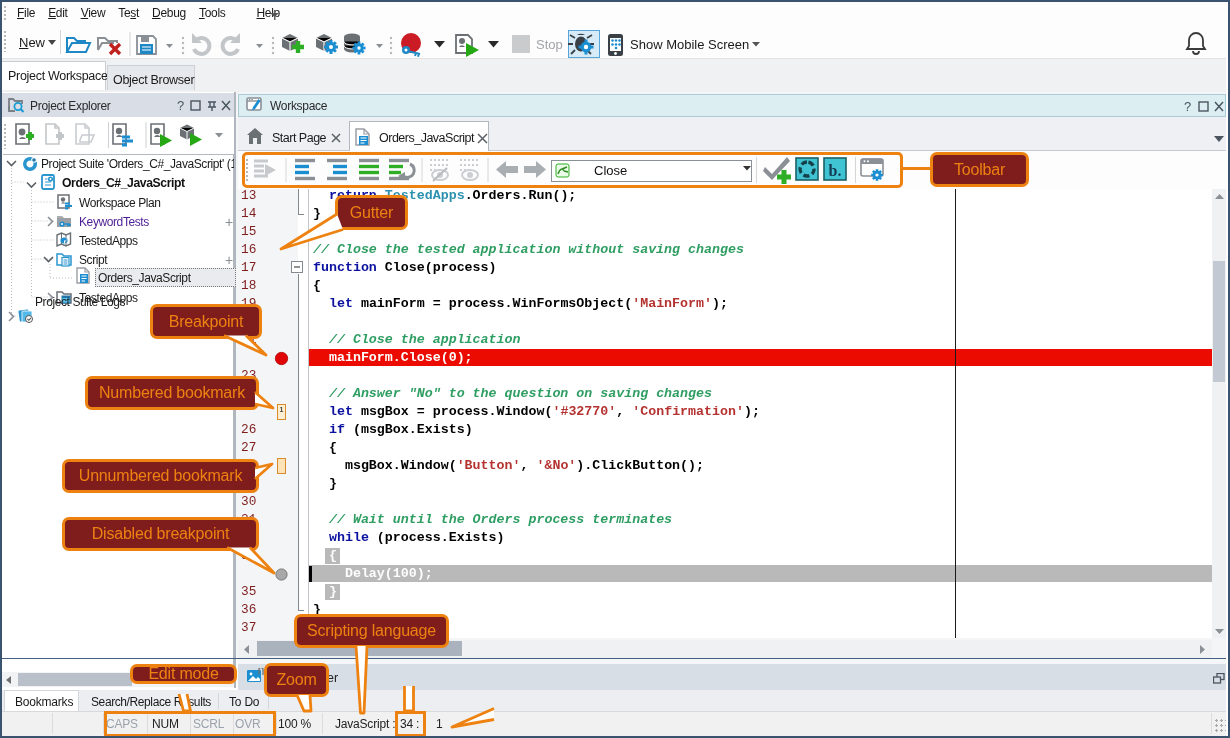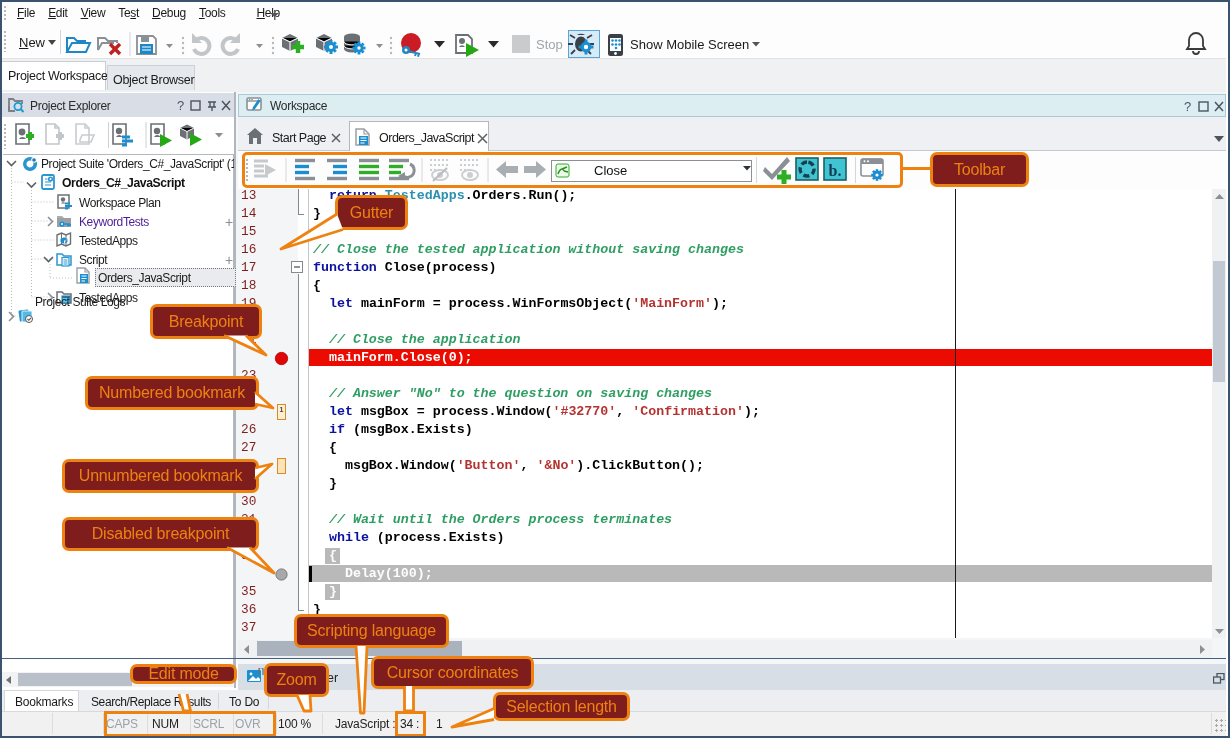--- a/index.html
+++ b/index.html
@@ -643,22 +643,20 @@
 <div class="abs" style="left:395px;top:711px;width:31px;height:26px;border:3px solid #ee8211;"></div>
 <div class="callout" style="left:930px;top:152px;width:99px;height:35px;">Toolbar</div>
 <div class="callout" style="left:335px;top:195px;width:73px;height:35px;">Gutter</div>
 <div class="callout" style="left:150px;top:304px;width:112px;height:35px;">Breakpoint</div>
 <div class="callout" style="left:85px;top:376px;width:174px;height:34px;">Numbered bookmark</div>
 <div class="callout" style="left:62px;top:517px;width:197px;height:34px;">Disabled breakpoint</div>
 <div class="callout" style="left:62px;top:459px;width:197px;height:34px;">Unnumbered bookmark</div>
 <div class="callout" style="left:294px;top:614px;width:155px;height:34px;">Scripting language</div>
 <div class="callout" style="left:130px;top:664px;width:107px;height:20px;">Edit mode</div>
 <div class="callout" style="left:264px;top:663px;width:65px;height:34px;">Zoom</div>
-<div class="callout" style="left:371px;top:656px;width:163px;height:33px;">Cursor coordinates</div>
-<div class="callout" style="left:493px;top:692px;width:137px;height:29px;">Selection length</div>
 <div id="winborder"></div>
 <svg class="abs" style="left:0;top:0;pointer-events:none;z-index:70;" width="1230" height="738" viewBox="0 0 1230 738">
  <g fill="#fff" stroke="#ee8211" stroke-width="2.8" stroke-linejoin="round">
   <path d="M337 214 L281 249 L343 229.5"></path>
   <path d="M224 335.5 L266 355 L246 335.5"></path>
   <path d="M255 392 L273 408 L255 404"></path>
   <path d="M255 479 L272 464 L255 468"></path>
   <path d="M227 547.5 L274 573 L250 547.5"></path>
   <path d="M356 646 L360.5 713 L364 713 L367 646"></path>
   <path d="M179 694 L183.5 711 L190.5 711 L187 694"></path>

